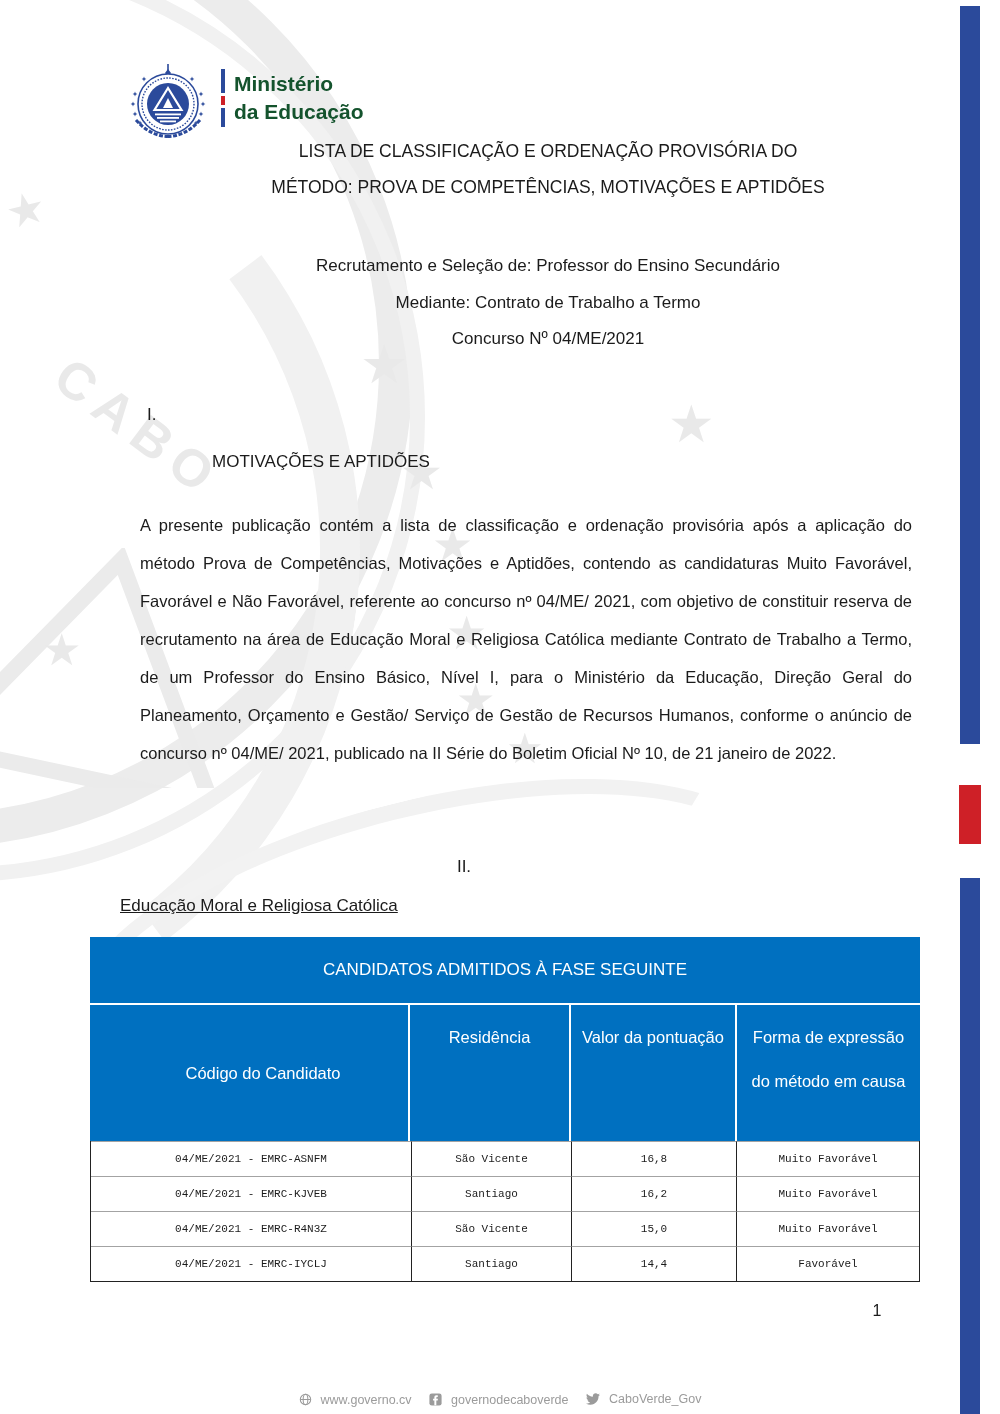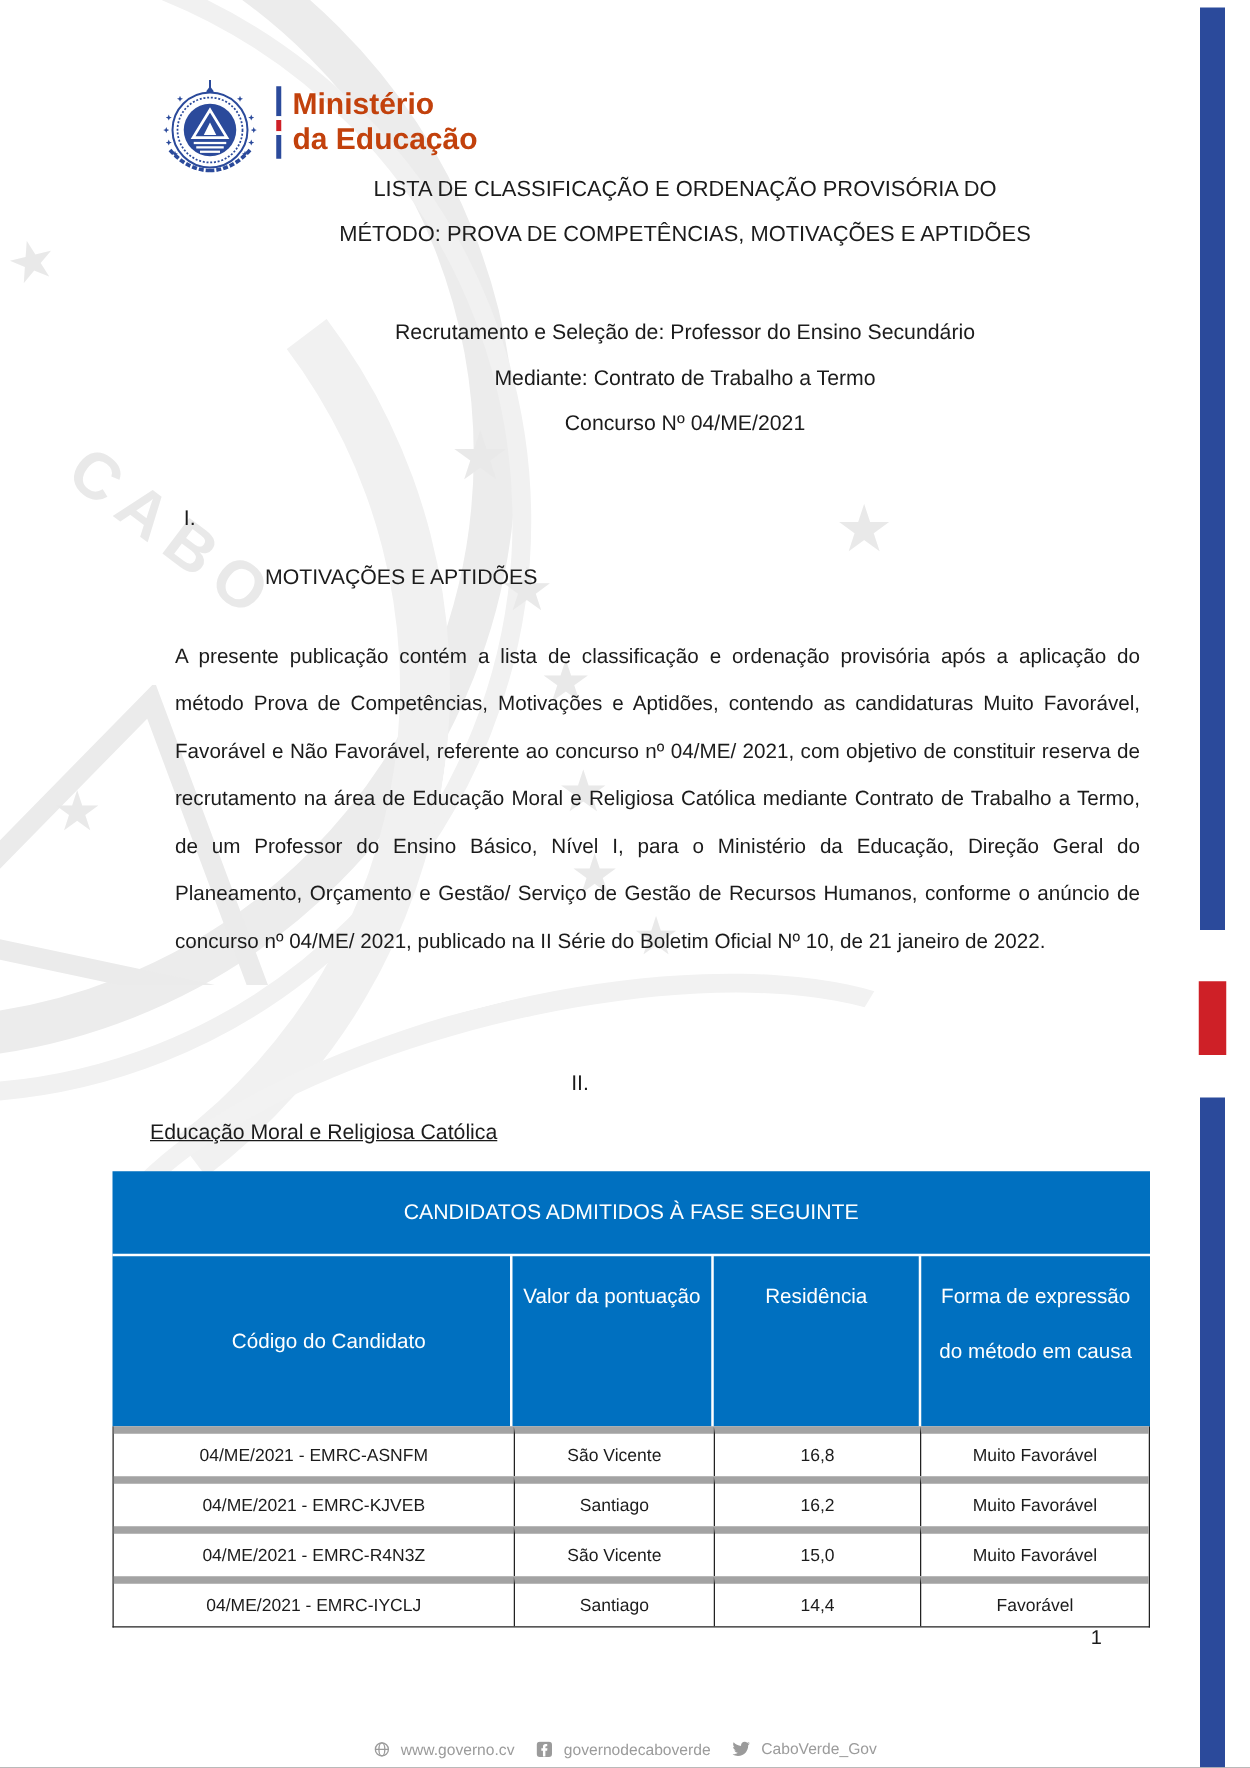--- a/index.html
+++ b/index.html
@@ -25,21 +25,21 @@
   .side-bar.red{left:959px;top:785px;width:22px;height:59px;background:var(--bar-red,#ce2027);}
   .side-bar.b2{left:960px;top:878px;width:20px;height:536px;background:var(--bar-blue,#2b4a9b);}
   
   .logo{position:absolute;left:124px;top:64px;display:flex;align-items:flex-start;}
   .logo-emblem{width:88px;height:74px;}
   .logo-sep{width:4px;height:58px;margin:5px 9px 0 9px;display:flex;flex-direction:column;}
   .logo-sep .s-b1{flex:0 0 24px;background:#2b4a9b;}
   .logo-sep .s-w{flex:0 0 3px;background:#fff;}
   .logo-sep .s-r{flex:0 0 9px;background:#ce2027;}
   .logo-sep .s-b2{flex:1;background:#2b4a9b;}
-  .logo-name{font-size:24px;font-weight:700;color:#c2410c;line-height:28px;padding-top:6px;}
+  .logo-name{font-size:21px;font-weight:700;color:#14532d;line-height:28px;padding-top:6px;}
   
   .doc-line{position:absolute;left:0;width:1000px;text-align:center;font-size:17.5px;margin-left:48px;}
   .t1{top:141px;} .t2{top:177px;}
   .s1{top:256px;font-size:17px;} .s2{top:293px;font-size:17px;} .s3{top:329px;font-size:17px;}
   .sec1-marker{position:absolute;left:147px;top:405px;font-size:17px;}
   .sec1-l1{position:absolute;left:212px;top:405px;font-size:17px;}
   .sec1-l2{position:absolute;left:212px;top:452px;font-size:17px;}
   .para{
     position:absolute;left:120px;top:506px;width:772px;
     font-size:16.5px;line-height:38px;text-align:justify;margin-left:20px;
@@ -56,23 +56,24 @@
   .tbl-head{display:grid;grid-template-columns:318px 159px 164px 183px;gap:2px;background:#fff;}
   .th{
     background:var(--table-blue,#0070c0);color:#fff;height:136px;
     display:flex;justify-content:center;align-items:flex-start;
     text-align:center;font-size:16.5px;line-height:44px;padding:10px 8px 0 8px;box-sizing:border-box;
   }
   .th.center{align-items:center;padding-top:0;padding-left:36px;}
   .tbl-body{border:1px solid #222;border-top:none;background:#fff;}
   .tr{display:grid;grid-template-columns:320px 160px 165px 183px;}
   .td{
-    height:34px;border-top:6px solid #a3a3a3;
+    height:34px;border-top:1px solid #a3a3a3;
     display:flex;align-items:center;justify-content:center;
-    font-size:14px;
+    font-size:11px;
+    font-family:Liberation Mono, monospace;
   }
   .td + .td{border-left:1px solid #222;}
   
   .page-number{position:absolute;left:860px;top:1302px;width:34px;text-align:center;font-size:16px;}
   .footer{
     position:absolute;left:0;top:1392px;width:1000px;text-align:center;
     font-size:12.5px;color:var(--footer-gray,#9b9b9b);
   }
   .footer .f-item{display:inline-flex;align-items:center;margin:0 7px;gap:9px;}
   .footer svg{display:block;}
@@ -161,22 +162,22 @@
     <div class="sec1-l2">MOTIVAÇÕES E APTIDÕES</div>
     <div class="para">A presente publicação contém a lista de classificação e ordenação provisória após a aplicação do método Prova de Competências, Motivações e Aptidões, contendo as candidaturas Muito Favorável, Favorável e Não Favorável, referente ao concurso nº 04/ME/ 2021, com objetivo de constituir reserva de recrutamento na área de Educação Moral e Religiosa Católica mediante Contrato de Trabalho a Termo, de um Professor do Ensino Básico, Nível I, para o Ministério da Educação, Direção Geral do Planeamento, Orçamento e Gestão/ Serviço de Gestão de Recursos Humanos, conforme o anúncio de concurso nº 04/ME/ 2021, publicado na II Série do Boletim Oficial Nº 10, de 21 janeiro de 2022.</div>
 
     <div class="sec2-marker">II.</div>
     <div class="subject">Educação Moral e Religiosa Católica</div>
 
     <div class="tbl">
       <div class="tbl-title">CANDIDATOS ADMITIDOS À FASE SEGUINTE</div>
       <div class="tbl-head">
         <div class="th center">Código do Candidato</div>
+        <div class="th">Residência</div>
         <div class="th">Valor da pontuação</div>
-        <div class="th">Residência</div>
         <div class="th">Forma de expressão do método em causa</div>
       </div>
       <div class="tbl-body">
         <div class="tr">
           <div class="td">04/ME/2021 - EMRC-ASNFM</div>
           <div class="td">São Vicente</div>
           <div class="td">16,8</div>
           <div class="td">Muito Favorável</div>
         </div>
         <div class="tr">

